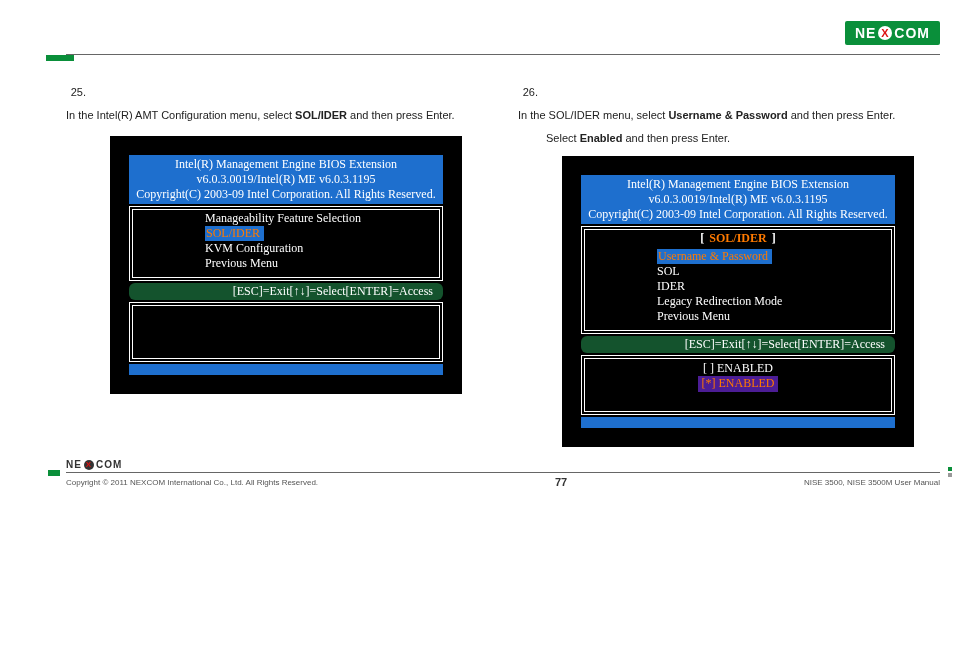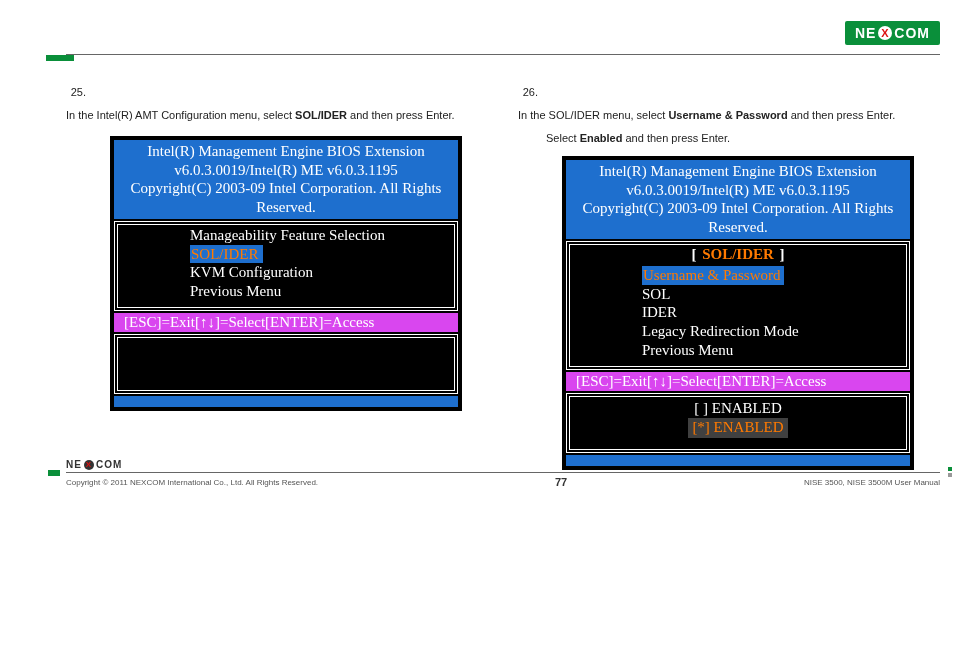--- a/index.html
+++ b/index.html
@@ -79,22 +79,22 @@
   .step-text { flex: 1; }
   .sub { font-size: 11px; margin-left: 28px; margin-top: 8px; margin-bottom: 8px; }
   b { font-weight: bold; }
 
   
   .bios {
     margin: 12px 0 0 44px;
     width: 352px;
     background: #000;
     font-family: "Times New Roman", serif;
-    font-size: 15px;
-    padding: 4px;
+    font-size: 12px;
+    padding: 19px;
   }
   .bios-header {
     background: #1e6fce;
     color: #fff;
     text-align: center;
     padding: 2px 4px;
     line-height: 1.25;
   }
   .bios-box {
     border: 1px solid #fff;
@@ -121,26 +121,27 @@
     line-height: 1.25;
     white-space: nowrap;
   }
   .bios-menu-item.sel {
     background: #1e6fce;
     color: #ff7a00;
     display: inline-block;
     padding: 0 4px 0 1px;
   }
   .bios-keybar {
-    background: #d946ef;
-    color: #fff;
-    display: flex;
-    justify-content: flex-start;
+    background: #14532d;
+    color: #fff;
+    display: flex;
+    justify-content: flex-end;
     padding: 1px 10px;
     margin-top: 2px;
+    border-radius: 6px;
   }
   .bios-lower {
     border: 1px solid #fff;
     margin-top: 2px;
     min-height: 60px;
     padding: 2px;
   }
   .bios-lower-inner {
     border: 1px solid #fff;
     min-height: 54px;
@@ -153,21 +154,21 @@
   }
   .opt-row {
     text-align: center;
     color: #fff;
     line-height: 1.3;
   }
   .opt-row.sel {
     color: #ff7a00;
   }
   .opt-row .hl {
-    background: #404040;
+    background: #4c1d95;
     display: inline-block;
     padding: 0 4px;
   }
 
   
   .footer {
     position: absolute;
     left: 40px; right: 40px; bottom: 16px;
   }
   .footer-line {

